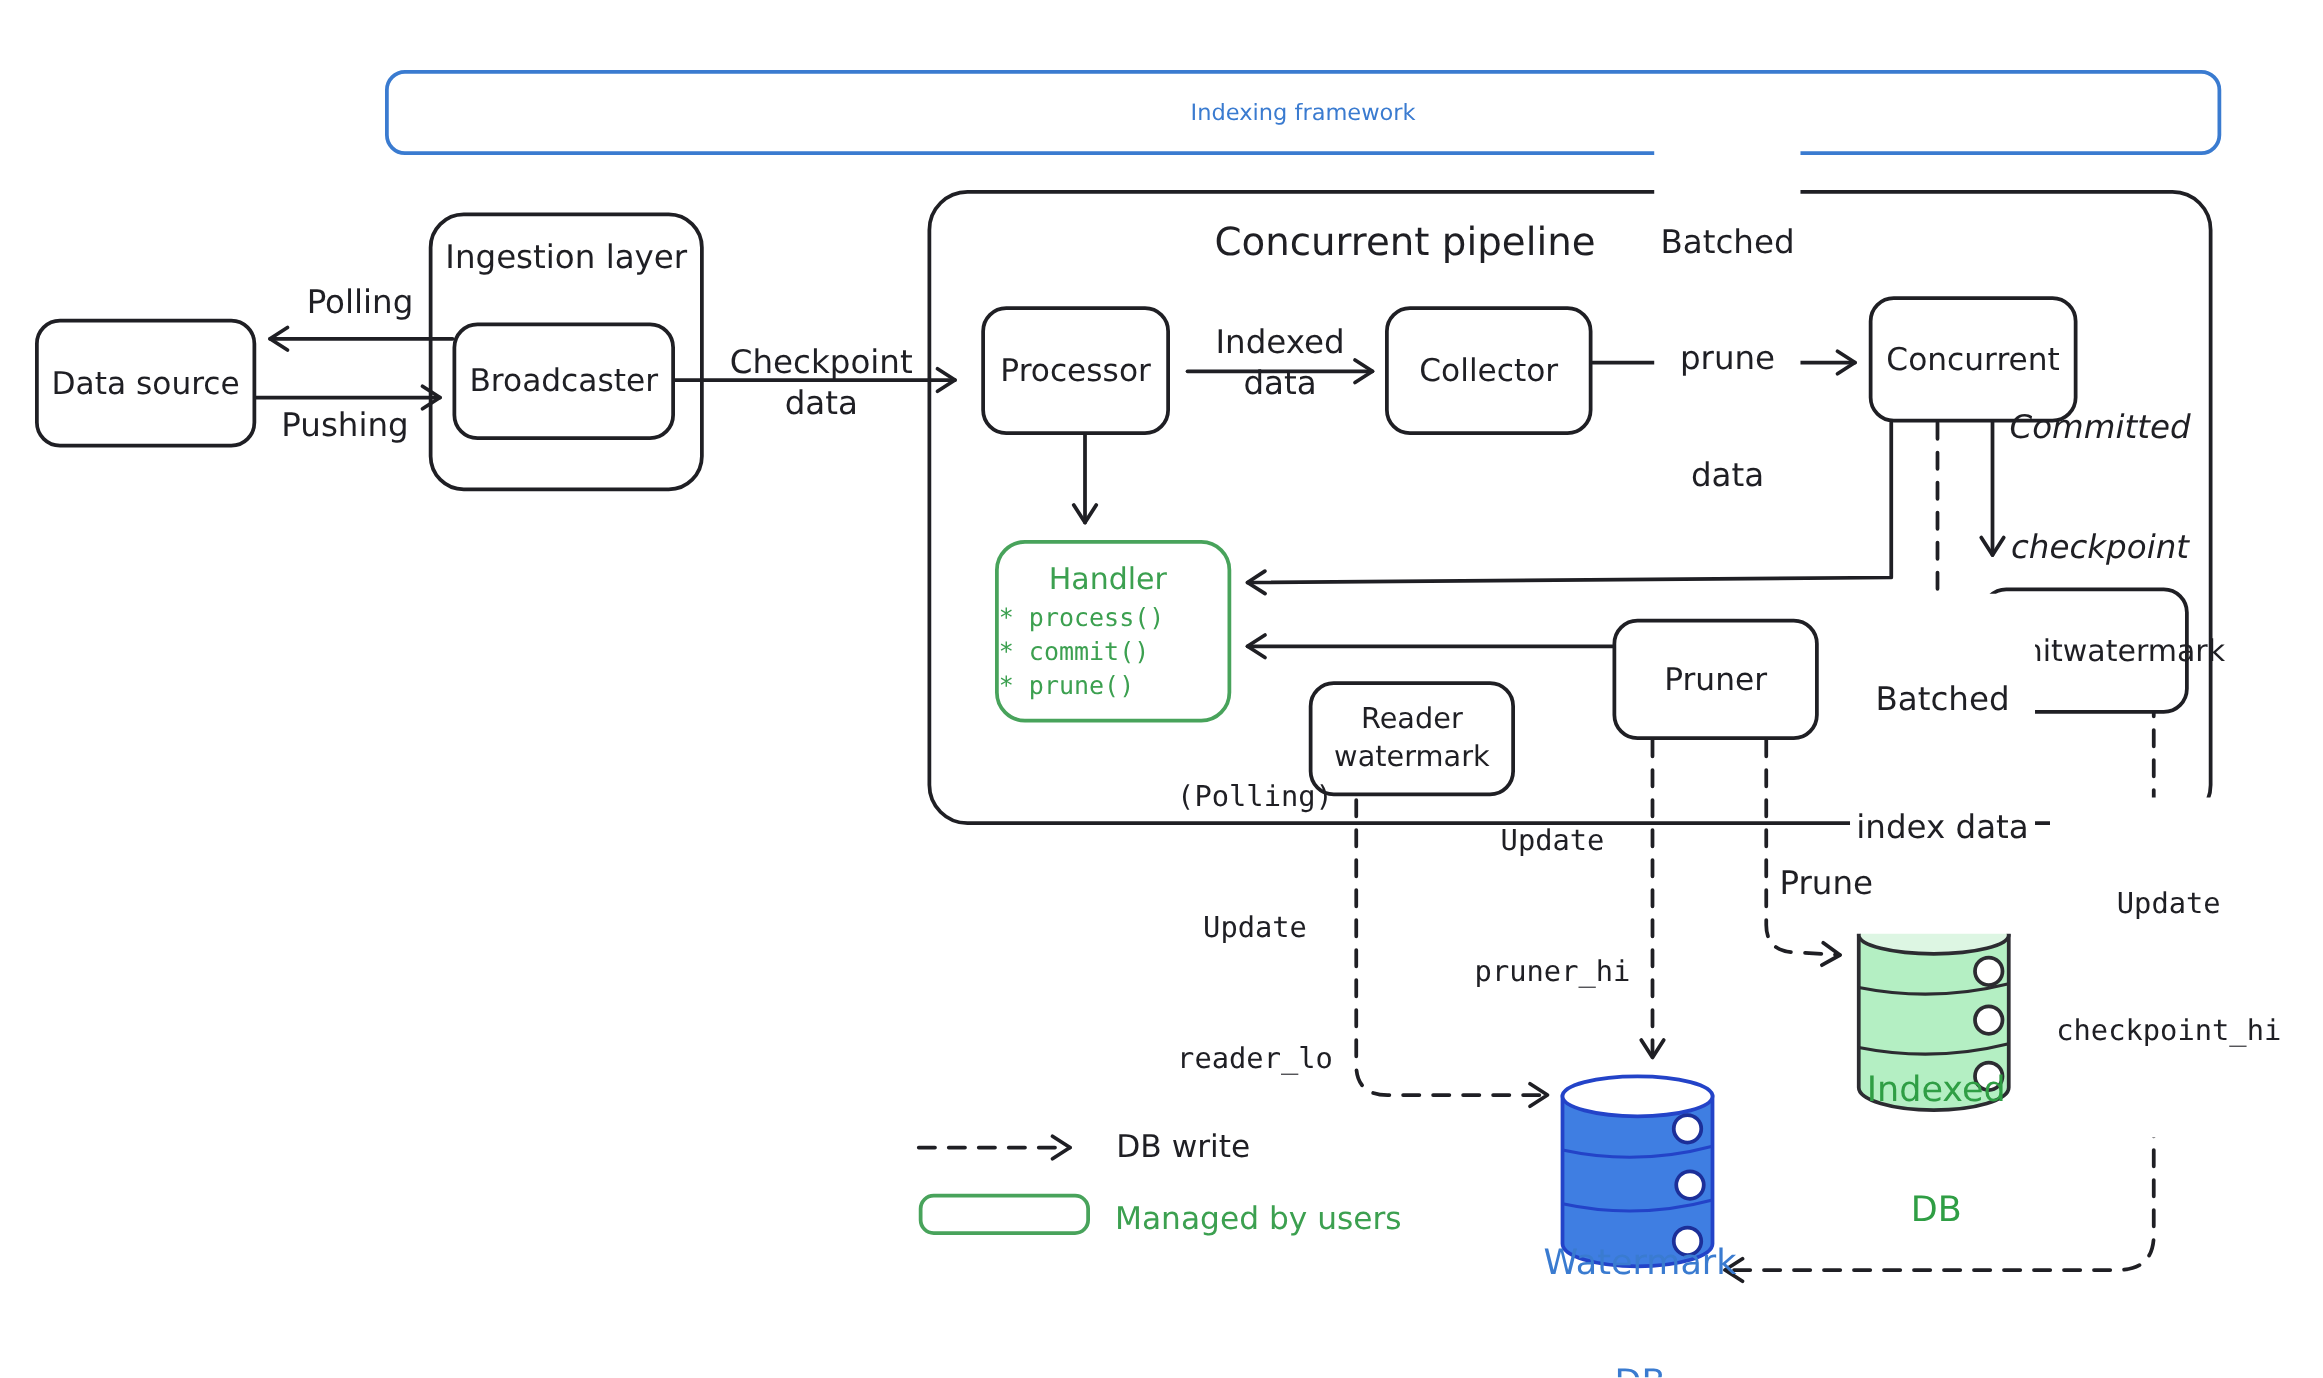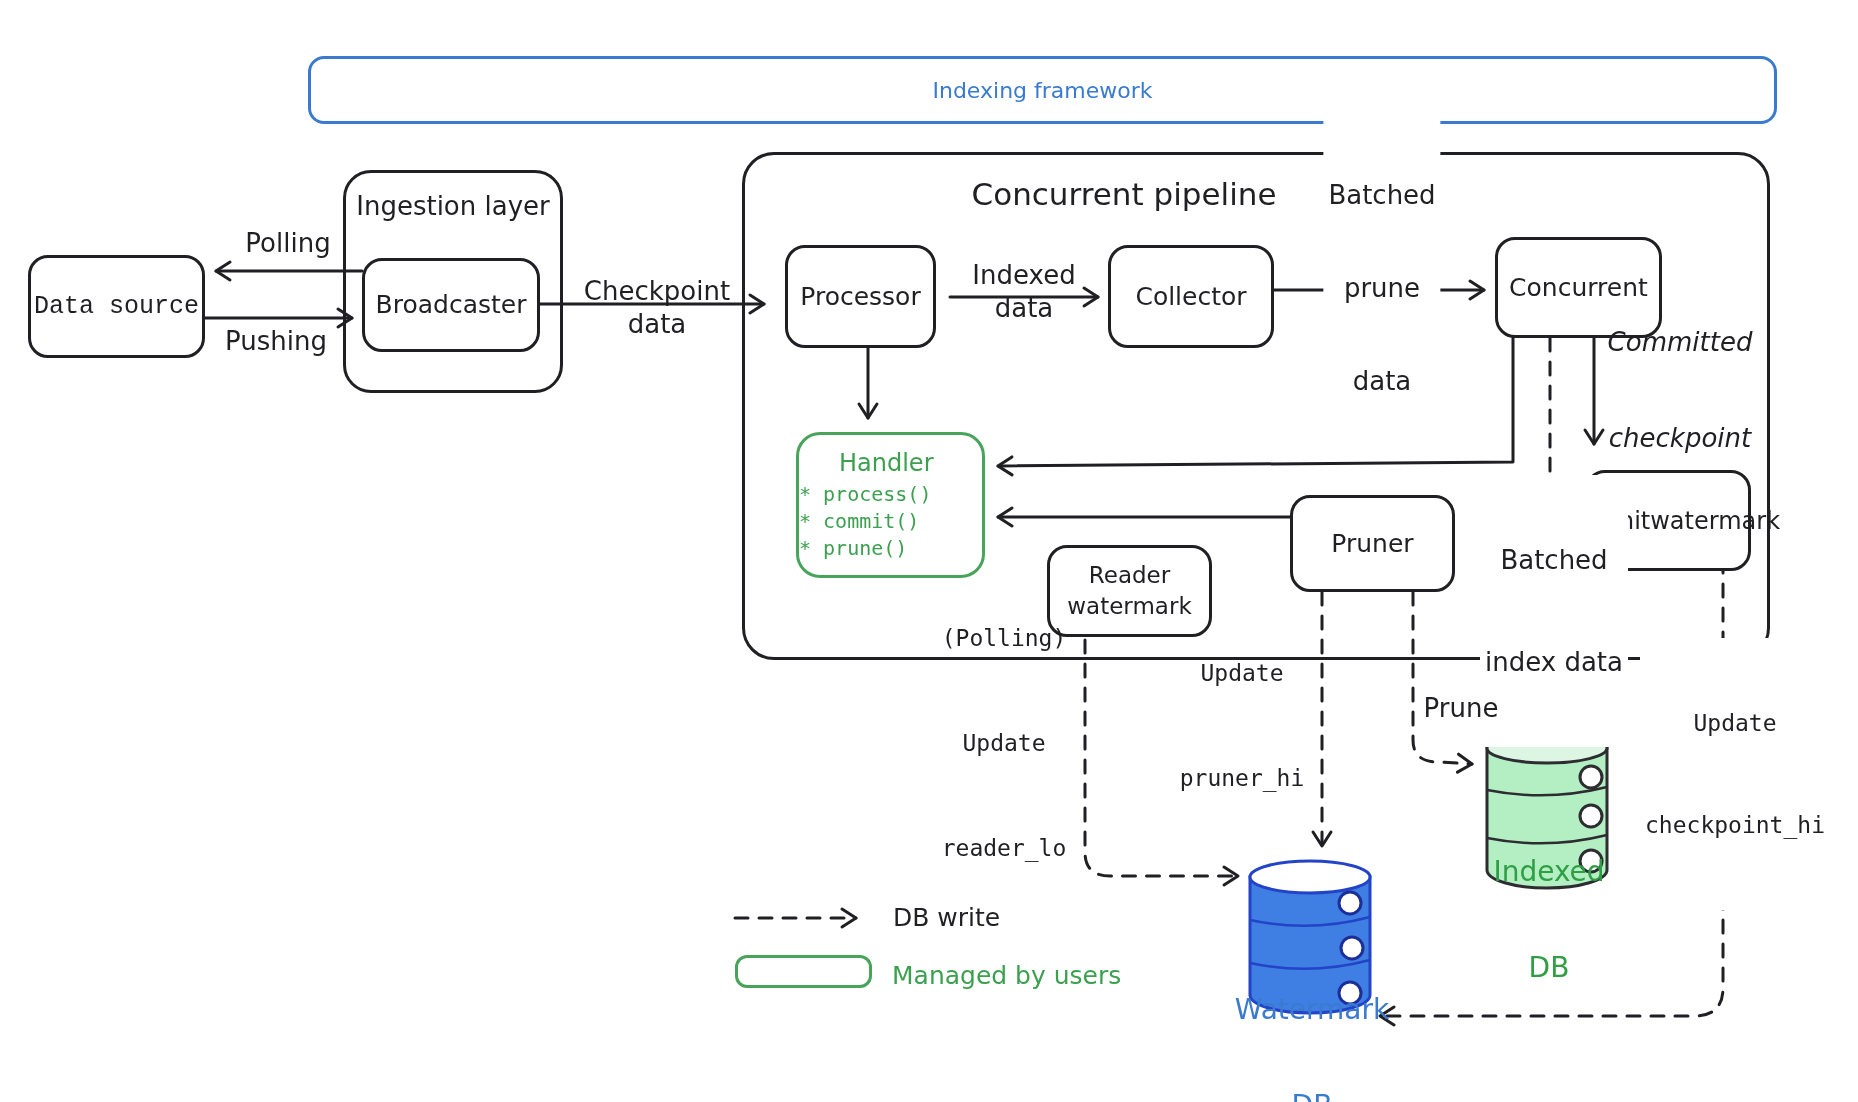--- a/index.html
+++ b/index.html
@@ -44,21 +44,21 @@
   }
   .left-anchor{transform:translate(0,-50%);text-align:left;}
   .db-label{font-weight:500;}
 </style>
 </head>
 <body>
 
 <div id="canvas">
 
   <div class="frame-blue" style="left:308px;top:56px;width:1469px;height:68px;">
-    <span class="blue-text" style="font-size:22px;">Indexing framework</span>
+    <span class="blue-text" style="font-size:18px;">Indexing framework</span>
   </div>
 
   <div class="container-box" style="left:343px;top:170px;width:220px;height:223px;border-radius:28px;"></div>
   <div class="title" style="left:343px;top:191px;width:220px;text-align:center;font-size:26px;">Ingestion layer</div>
 
   <div class="container-box" style="left:742px;top:152px;width:1028px;height:508px;border-radius:32px;"></div>
   <div class="title" style="left:954px;top:176px;width:340px;text-align:center;font-size:31px;">Concurrent pipeline</div>
 
   <svg class="layer" width="1858" height="1102" viewBox="0 0 1858 1102">
     <defs>
@@ -102,21 +102,21 @@
 
     <g fill="none" stroke="#1f1f24" stroke-width="3" stroke-linecap="round" stroke-linejoin="round" stroke-dasharray="13 11">
       <path d="M1550,338 V732" marker-end="url(#ah)"></path>
       <path d="M1085,640 V852 Q1085,876 1110,876 H1238" marker-end="url(#ah)"></path>
       <path d="M1322,592 V846" marker-end="url(#ah)"></path>
       <path d="M1413,592 V740 Q1413,762 1438,762 L1472,764" marker-end="url(#ah)"></path>
       <path d="M1723,560 V988 Q1723,1016 1694,1016 H1380" marker-end="url(#ah)"></path>
     </g>
   </svg>
 
-  <div class="box" style="left:28px;top:255px;width:177px;height:103px;font-family:Liberation Mono, monospace;">
+  <div class="box" style="left:28px;top:255px;width:177px;height:103px;">
     <span class="node-label">Data source</span>
   </div>
 
   <div class="box" style="left:362px;top:258px;width:178px;height:94px;">
     <span class="node-label">Broadcaster</span>
   </div>
 
   <div class="box" style="left:785px;top:245px;width:151px;height:103px;">
     <span class="node-label">Processor</span>
   </div>

